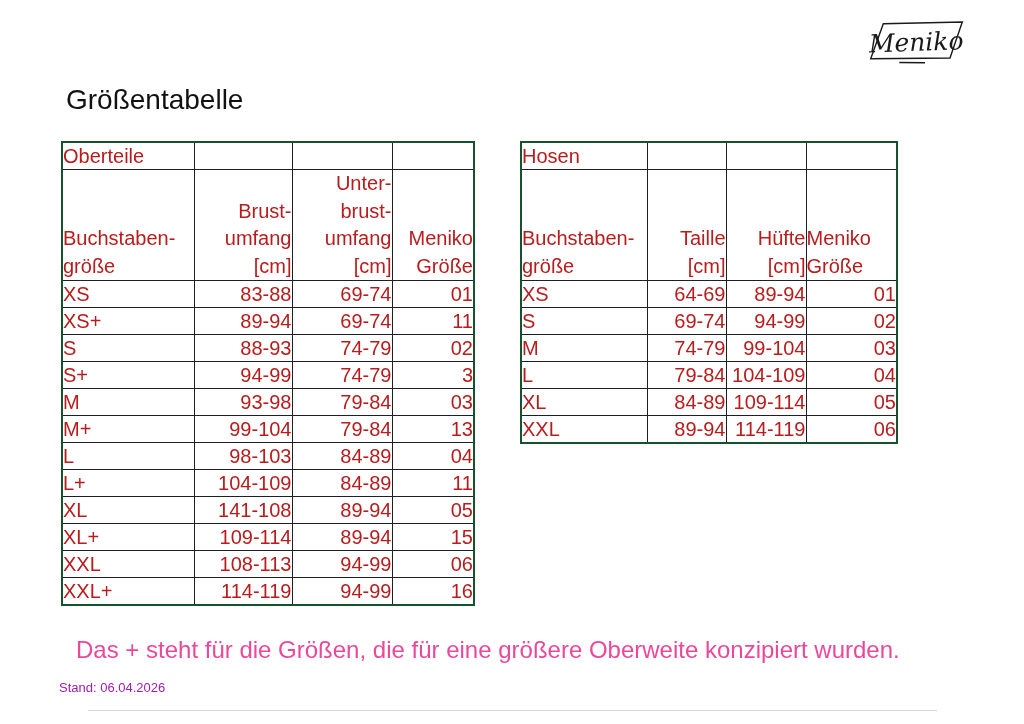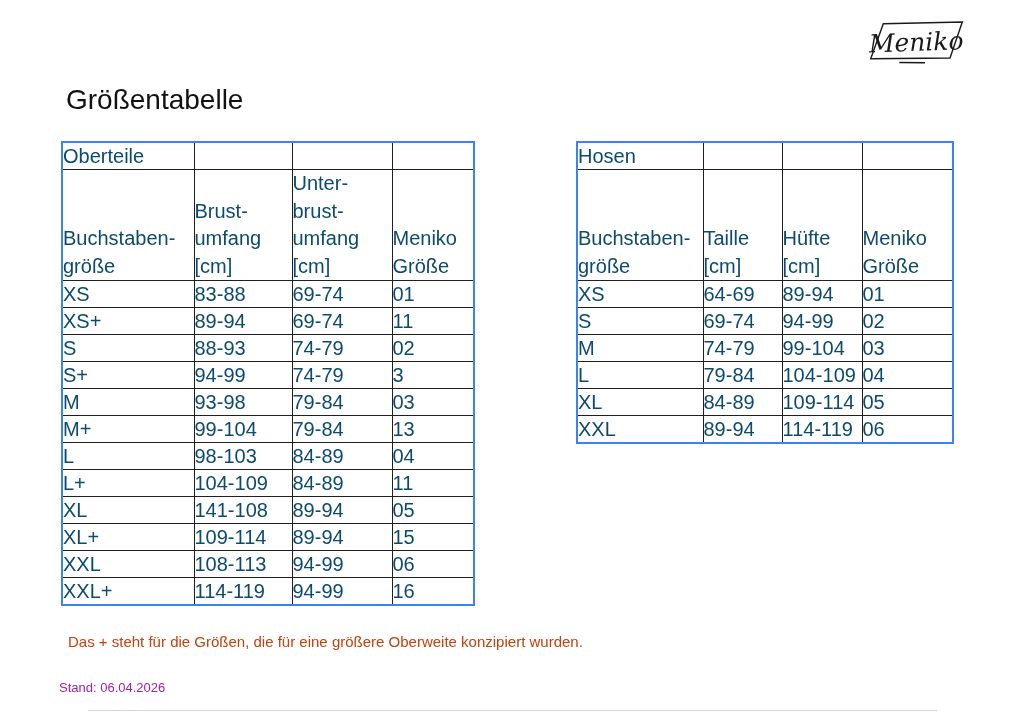--- a/index.html
+++ b/index.html
@@ -47,26 +47,26 @@
     line-height: 26px;
     color: #111111;
   }
 
   
   table.size-table {
     position: absolute;
     top: 141px;
     border-collapse: collapse;
     table-layout: fixed;
-    border: 2px solid #3b82f6;
+    border: 2px solid #14532d;
     font-size: 20px;
-    color: #0c4a6e;
+    color: #b91c1c;
   }
   table.size-table.t1 { left: 61px;  width: 412px; }
-  table.size-table.t2 { left: 576px; width: 376px; }
+  table.size-table.t2 { left: 520px; width: 376px; }
   table.size-table td {
     border: 1px solid #1f1f1f;
     padding: 0;
     overflow: hidden;
   }
   tr.caption-row td {
     height: 26px;
     line-height: 26px;
     white-space: nowrap;
   }
@@ -75,31 +75,31 @@
     line-height: 27.5px;
     vertical-align: bottom;
     white-space: pre-line;
   }
   tr.data-row td {
     height: 26px;
     line-height: 26px;
     white-space: nowrap;
   }
   td.al-l { text-align: left;  padding-left: 4px; }
-  td.al-r { padding-right: 5px; }
+  td.al-r { text-align: right; padding-right: 5px; }
 
   
   .footnote {
     position: absolute;
     left: 64px;
     top: 625px;
-    margin: 4px;
-    font-size: 15px;
+    margin: 12px;
+    font-size: 24px;
     line-height: 26px;
-    color: #c2410c;
+    color: #ec4899;
   }
 
   
   .stand {
     position: absolute;
     left: 59px;
     top: 679px;
     margin: 0;
     font-size: 13px;
     line-height: 17px;

